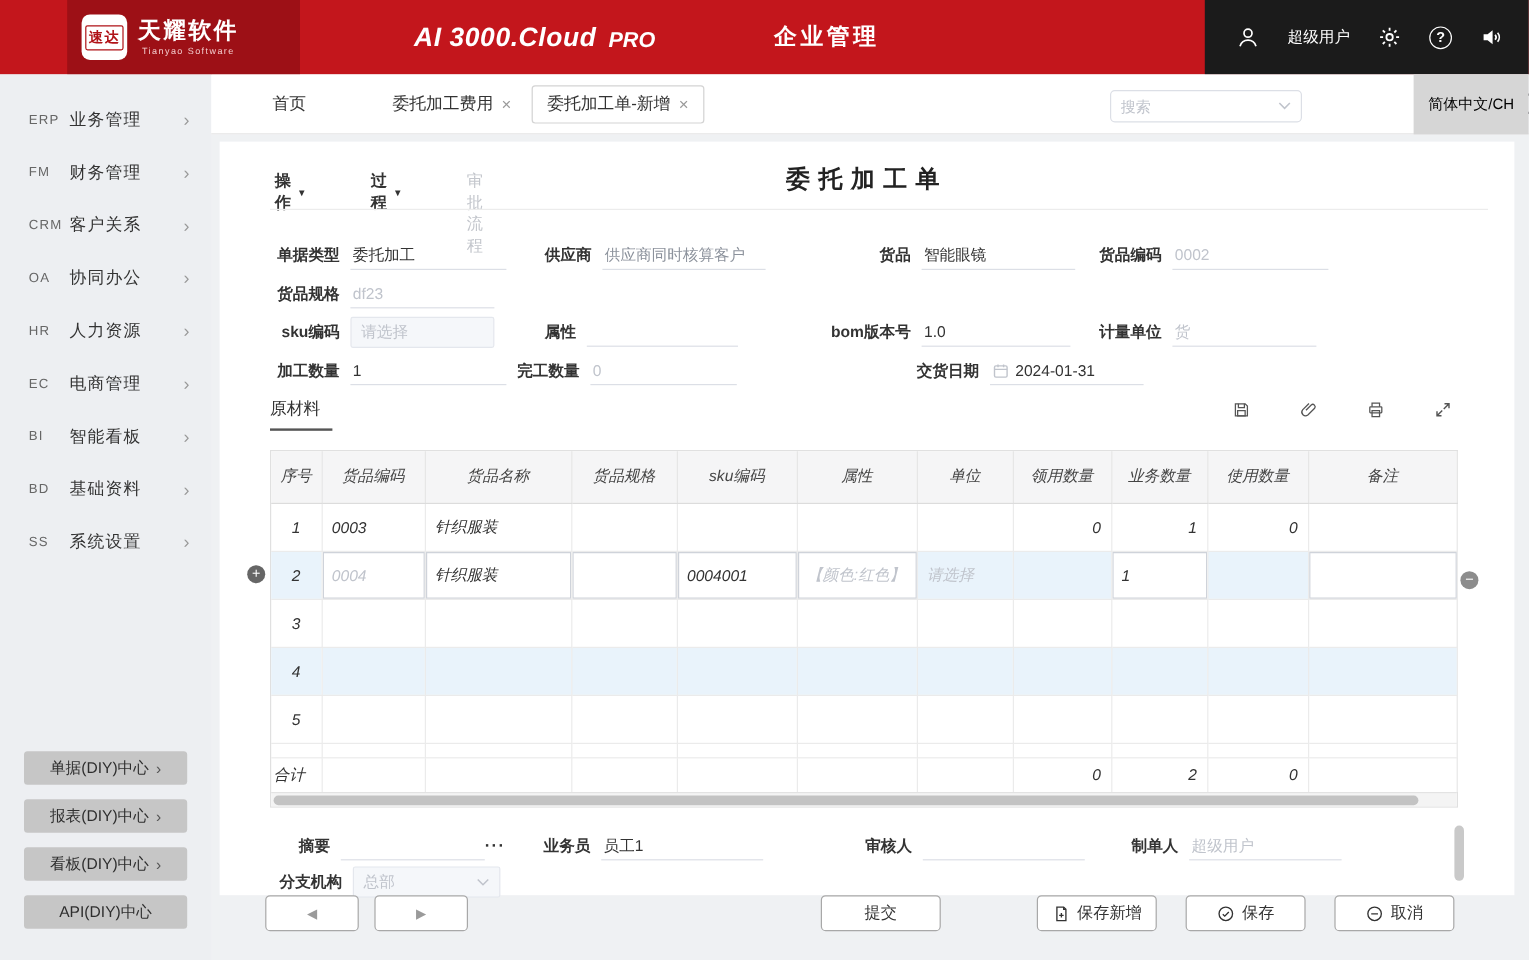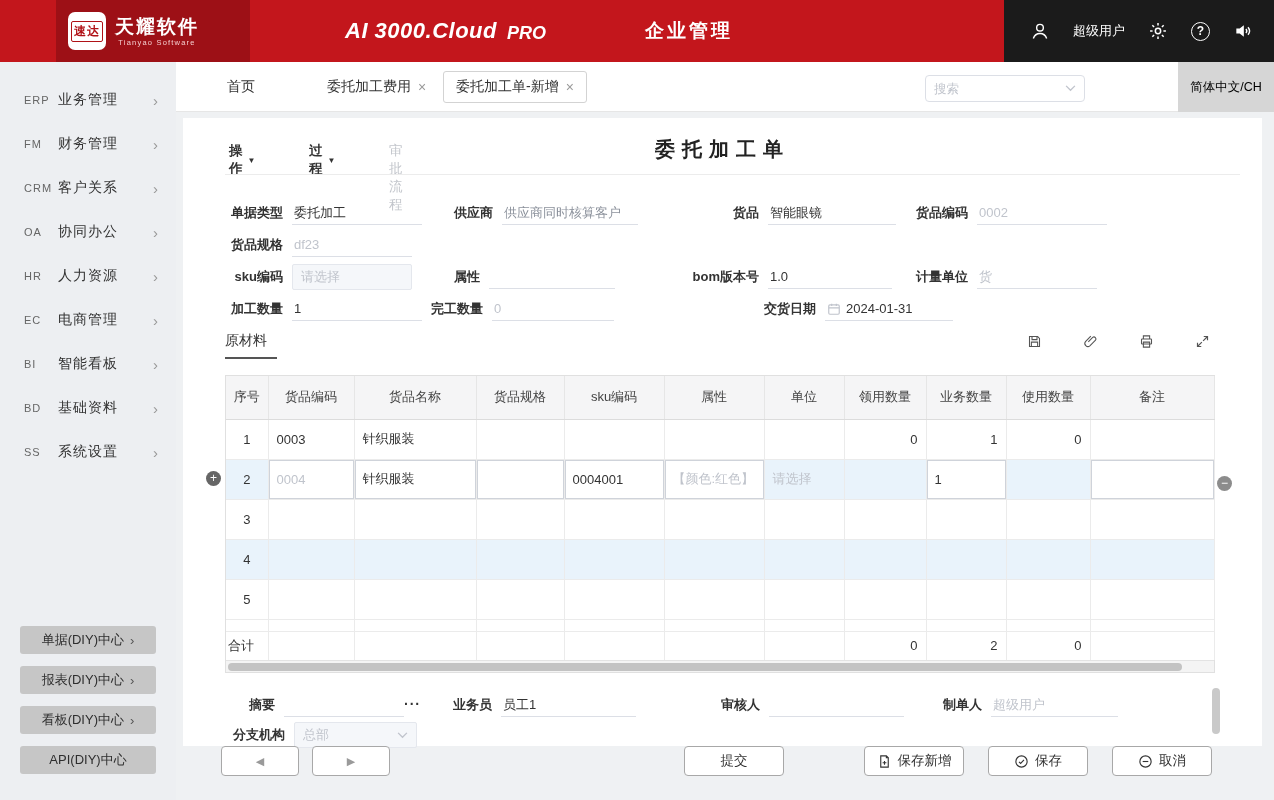--- a/index.html
+++ b/index.html
@@ -75,21 +75,21 @@
   .fsel { display:flex; align-items:center; justify-content:space-between; }
   .cal { display:inline-flex; width:14px; height:14px; }
 
   
   .mat-tab { position:absolute; left:42px; top:214px; font-size:14px; color:#333; cursor:pointer; }
   .mat-tab:after { content:""; display:block; margin-top:7px; height:2px; width:52px; background:#555; }
   .mat-icons { position:absolute; top:216px; left:844px; display:flex; gap:41px; }
   .mat-icons span { width:15px; height:15px; display:inline-flex; cursor:pointer; }
 
   .tblwrap { position:absolute; left:42px; top:257px; width:990px; border:1px solid #e0e0e0; }
-  table.grid { border-collapse:collapse; table-layout:fixed; width:988px; }
+  table.grid { border-collapse:collapse; table-layout:fixed; width:988px;font-style:italic; }
   .grid th { background:#f5f5f6; height:43px; font-size:13px; font-weight:400; color:#444; border-right:1px solid #e6e6e6; border-bottom:1px solid #dcdcdc; }
   .grid td { height:40px; font-size:13px; color:#333; border-right:1px solid #ebebeb; border-bottom:1px solid #ebebeb; padding:0 8px; overflow:hidden; white-space:nowrap; }
   .grid tr.alt td { background:#e9f3fb; }
   .grid td.c0 { text-align:center; padding:0 2px; }
   .grid td.num { text-align:right; }
   .grid td.boxed { background:#fff !important; box-shadow:inset 0 0 0 1px #cfd3da; text-align:left; }
   .grid tr.spacer td { height:12px; }
   .grid tr.total td { height:29px; border-bottom:none; }
   .hscroll { height:12px; background:#f4f4f4; border-top:1px solid #e3e3e3; padding:2px; }
   .hscroll .thumb { height:8px; width:97%; background:#c3c3c3; border-radius:4px; }

